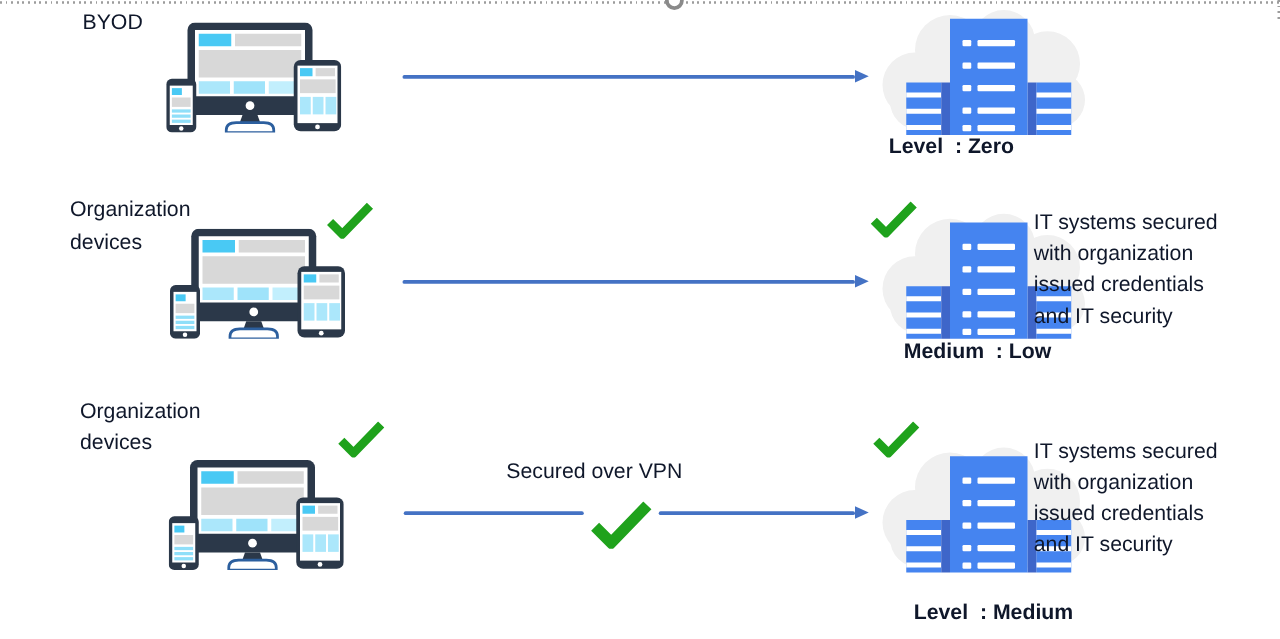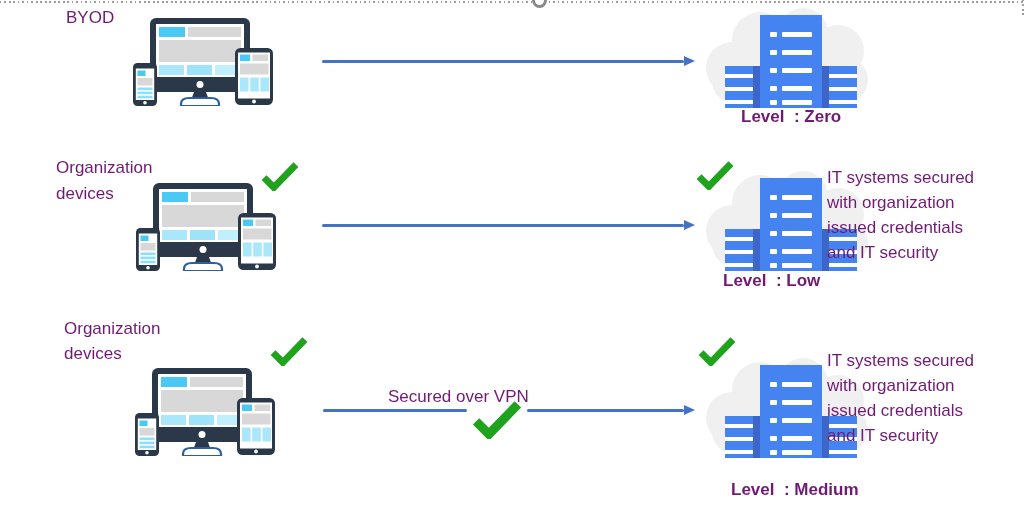--- a/index.html
+++ b/index.html
@@ -1,39 +1,39 @@
 <!DOCTYPE html>
 <html><head>
 <meta charset="utf-8">
 <style>
   html,body{margin:0;padding:0;background:#ffffff;}
   .canvas{
     position:relative;width:1024px;height:511px;background:#ffffff;
-    font-family:"Liberation Sans",sans-serif;color:#701a75;overflow:hidden;
+    font-family:"Liberation Sans",sans-serif;color:#0f172a;overflow:hidden;
   }
   
   .top-border{
     position:absolute;left:0;top:1px;width:1024px;height:2px;
     background:repeating-linear-gradient(90deg,#9c9c9c 0 1.5px,transparent 1.5px 4.5px);
   }
   .right-border{
     position:absolute;right:0;top:0;width:2px;height:17px;
     background:repeating-linear-gradient(180deg,#9c9c9c 0 1.5px,transparent 1.5px 4.5px);
   }
   .handle{
     position:absolute;left:532px;top:-7px;width:15px;height:15px;
     border:3px solid #8a8a8a;border-radius:50%;background:#ffffff;box-sizing:border-box;
   }
   
   .row-label{position:absolute;font-size:17px;line-height:26px;}
   .row-label div{white-space:nowrap;}
   .level{position:absolute;font-size:17px;font-weight:bold;white-space:pre;}
   .desc{position:absolute;font-size:17px;line-height:25px;margin-top:32px;}
   .desc div{white-space:nowrap;}
-  .vpn-label{position:absolute;font-size:17px;text-align:left;white-space:nowrap;margin-top:20px;}
+  .vpn-label{position:absolute;font-size:17px;text-align:center;white-space:nowrap;}
   
   .arrow-line{position:absolute;height:3px;background:#4472C4;border-radius:2px;}
   .arrow-head{
     position:absolute;width:0;height:0;
     border-left:11px solid #4472C4;border-top:5.5px solid transparent;border-bottom:5.5px solid transparent;
   }
   svg.shape{position:absolute;overflow:visible;}
 </style>
 </head>
 <body>
@@ -133,21 +133,21 @@
     <svg class="shape" style="left:133px;top:18px" width="140" height="88" viewBox="0 0 140 88">
         <use href="#sym-devices"></use>
       </svg>
 
     <div class="arrow-line" style="left:322px;top:60px;width:362px"></div>
     <div class="arrow-head" style="left:684px;top:56px"></div>
 
     <svg class="shape" style="left:700px;top:6px" width="170" height="104" viewBox="0 0 170 104">
         <use href="#sym-server"></use>
       </svg>
-    <div class="level" style="left:741px;top:107px">Level  : Zero</div>
+    <div class="level" style="left:711px;top:107px">Level  : Zero</div>
   </section>
 
   <section>
     <div class="row-label" style="left:56px;top:155px">
       <div>Organization</div>
       <div>devices</div>
     </div>
     <svg class="shape" style="left:136px;top:183px" width="140" height="88" viewBox="0 0 140 88">
         <use href="#sym-devices"></use>
       </svg>
@@ -157,21 +157,21 @@
 
     <div class="arrow-line" style="left:322px;top:224px;width:362px"></div>
     <div class="arrow-head" style="left:684px;top:220px"></div>
 
     <svg class="shape" style="left:696px;top:161px" width="38" height="29" viewBox="0 0 52 40">
         <use href="#sym-check"></use>
       </svg>
     <svg class="shape" style="left:700px;top:169px" width="170" height="104" viewBox="0 0 170 104">
         <use href="#sym-server"></use>
       </svg>
-    <div class="level" style="left:723px;top:271px">Level  : Low</div>
+    <div class="level" style="left:723px;top:271px">Medium  : Low</div>
 
     <div class="desc" style="left:827px;top:133px">
       <div>IT systems secured</div>
       <div>with organization</div>
       <div>issued credentials</div>
       <div>and IT security</div>
     </div>
   </section>
 
   <section>

